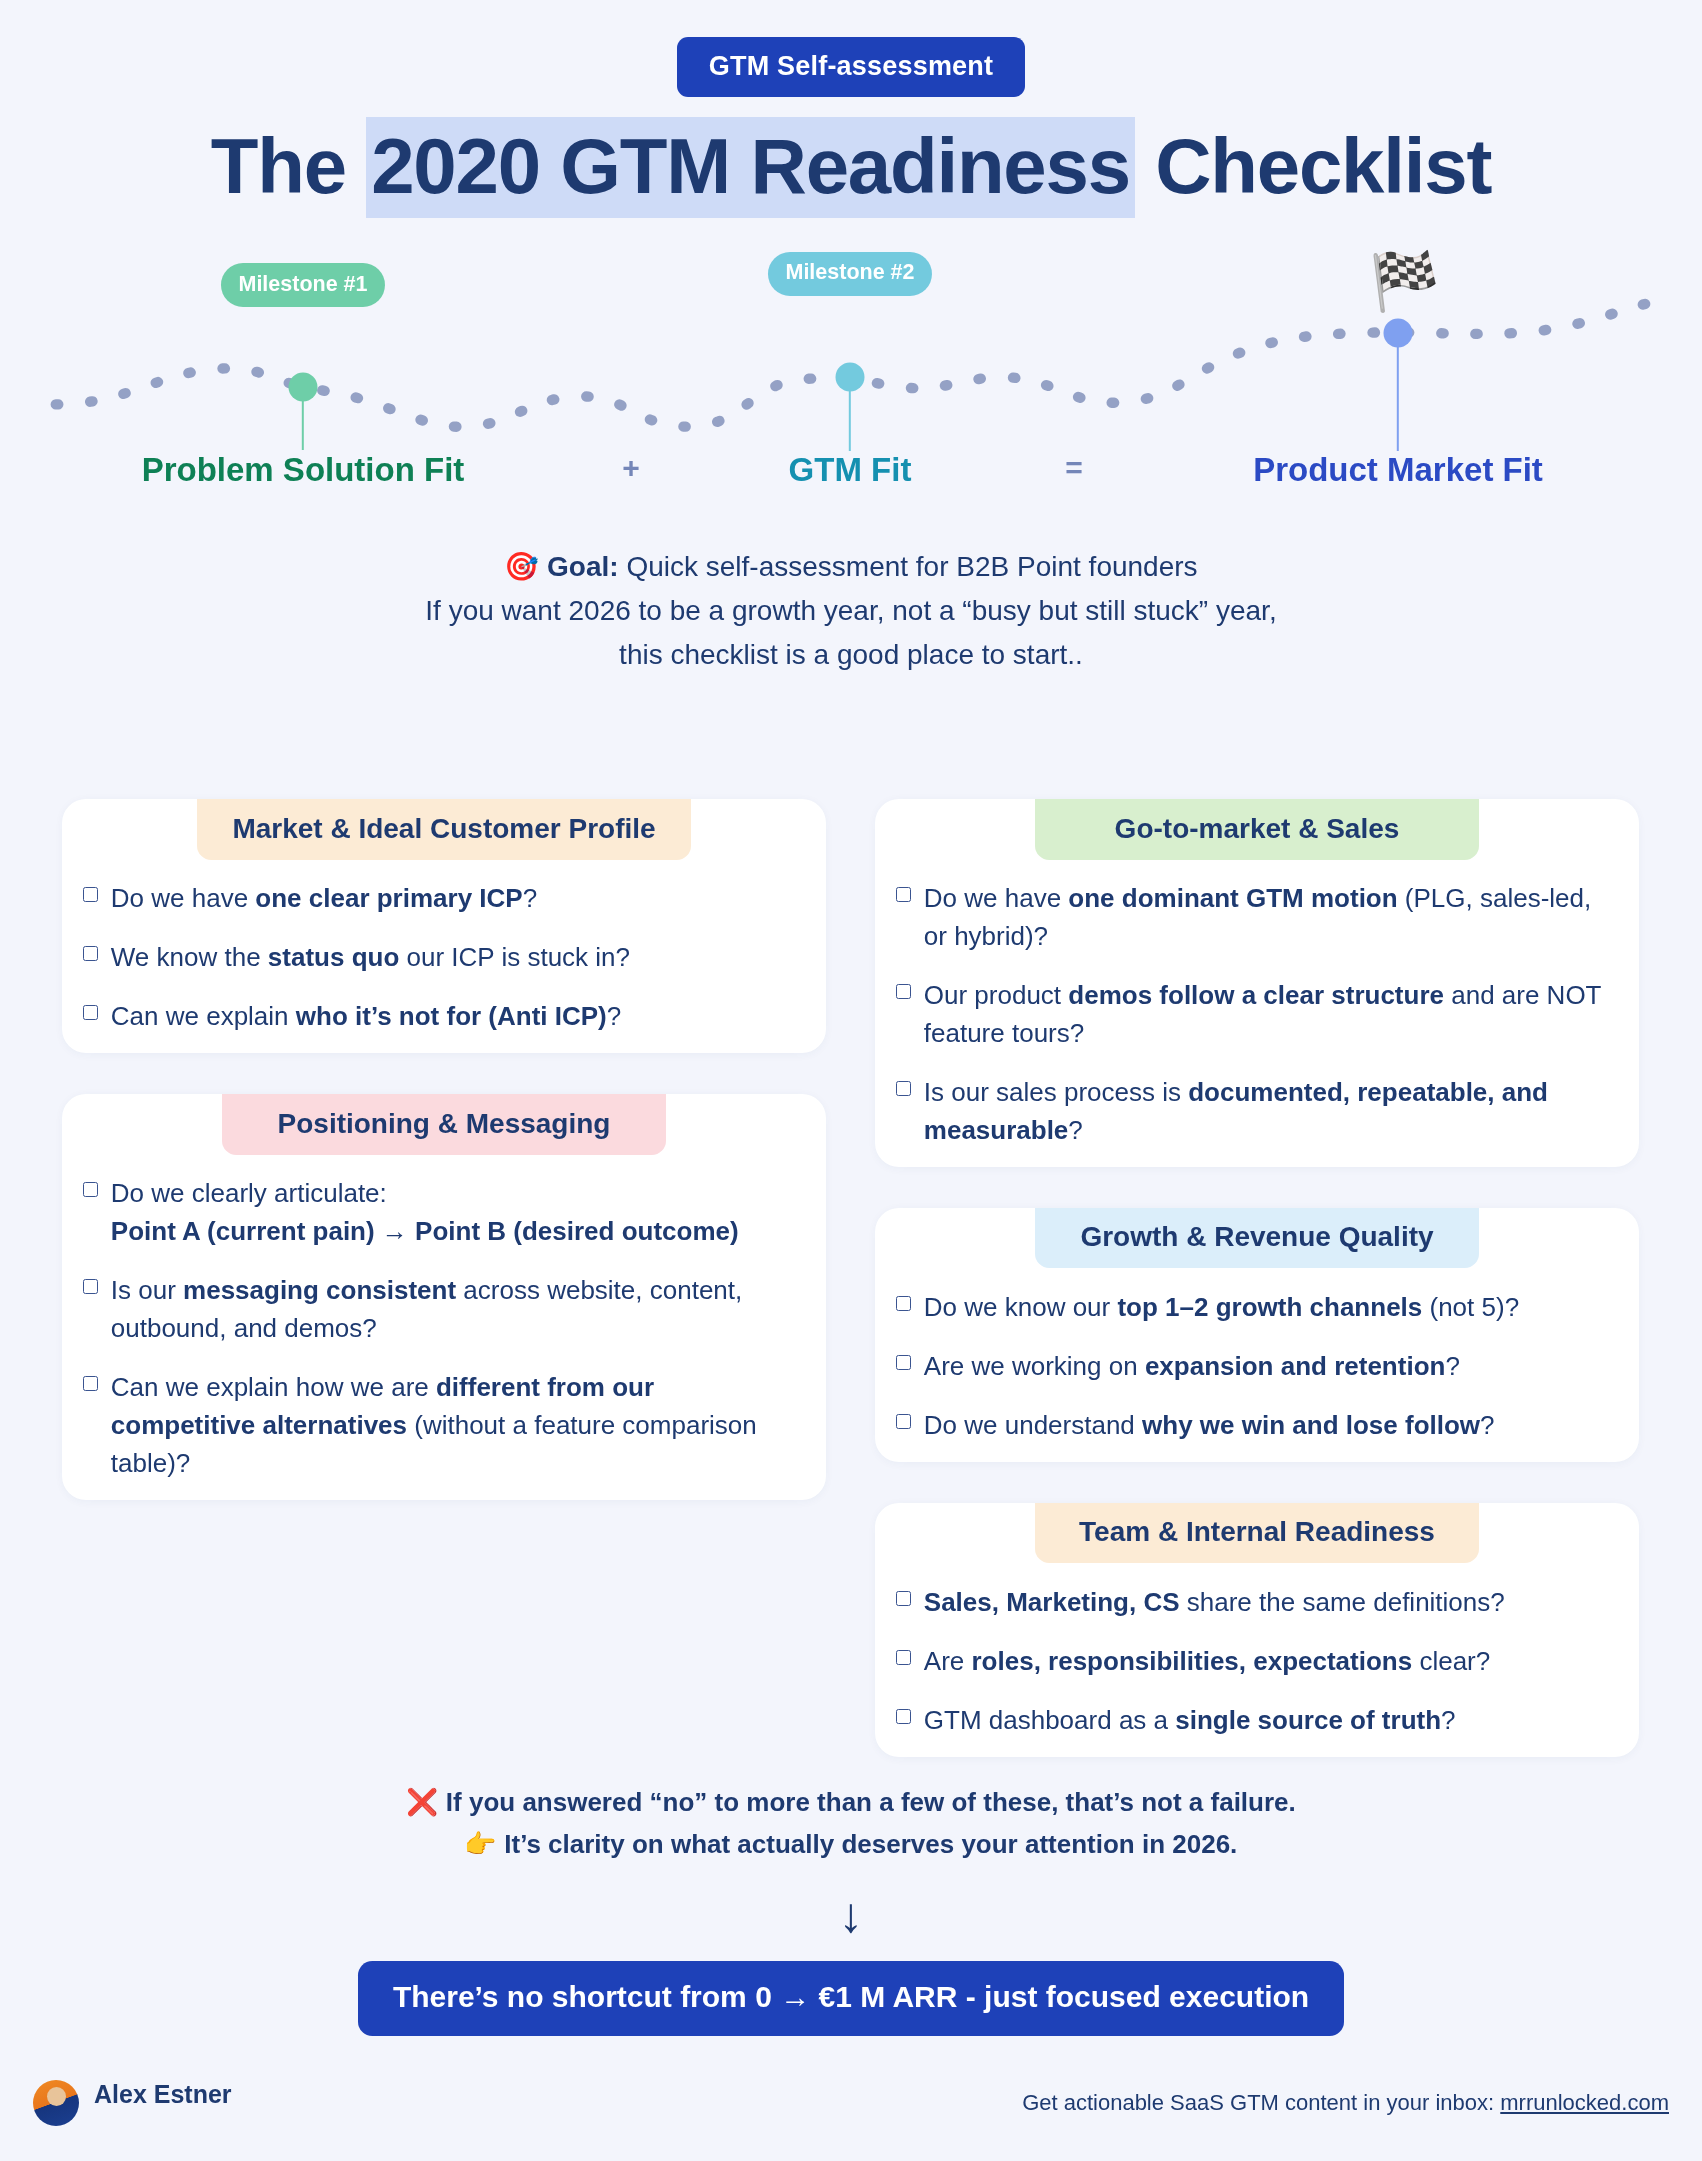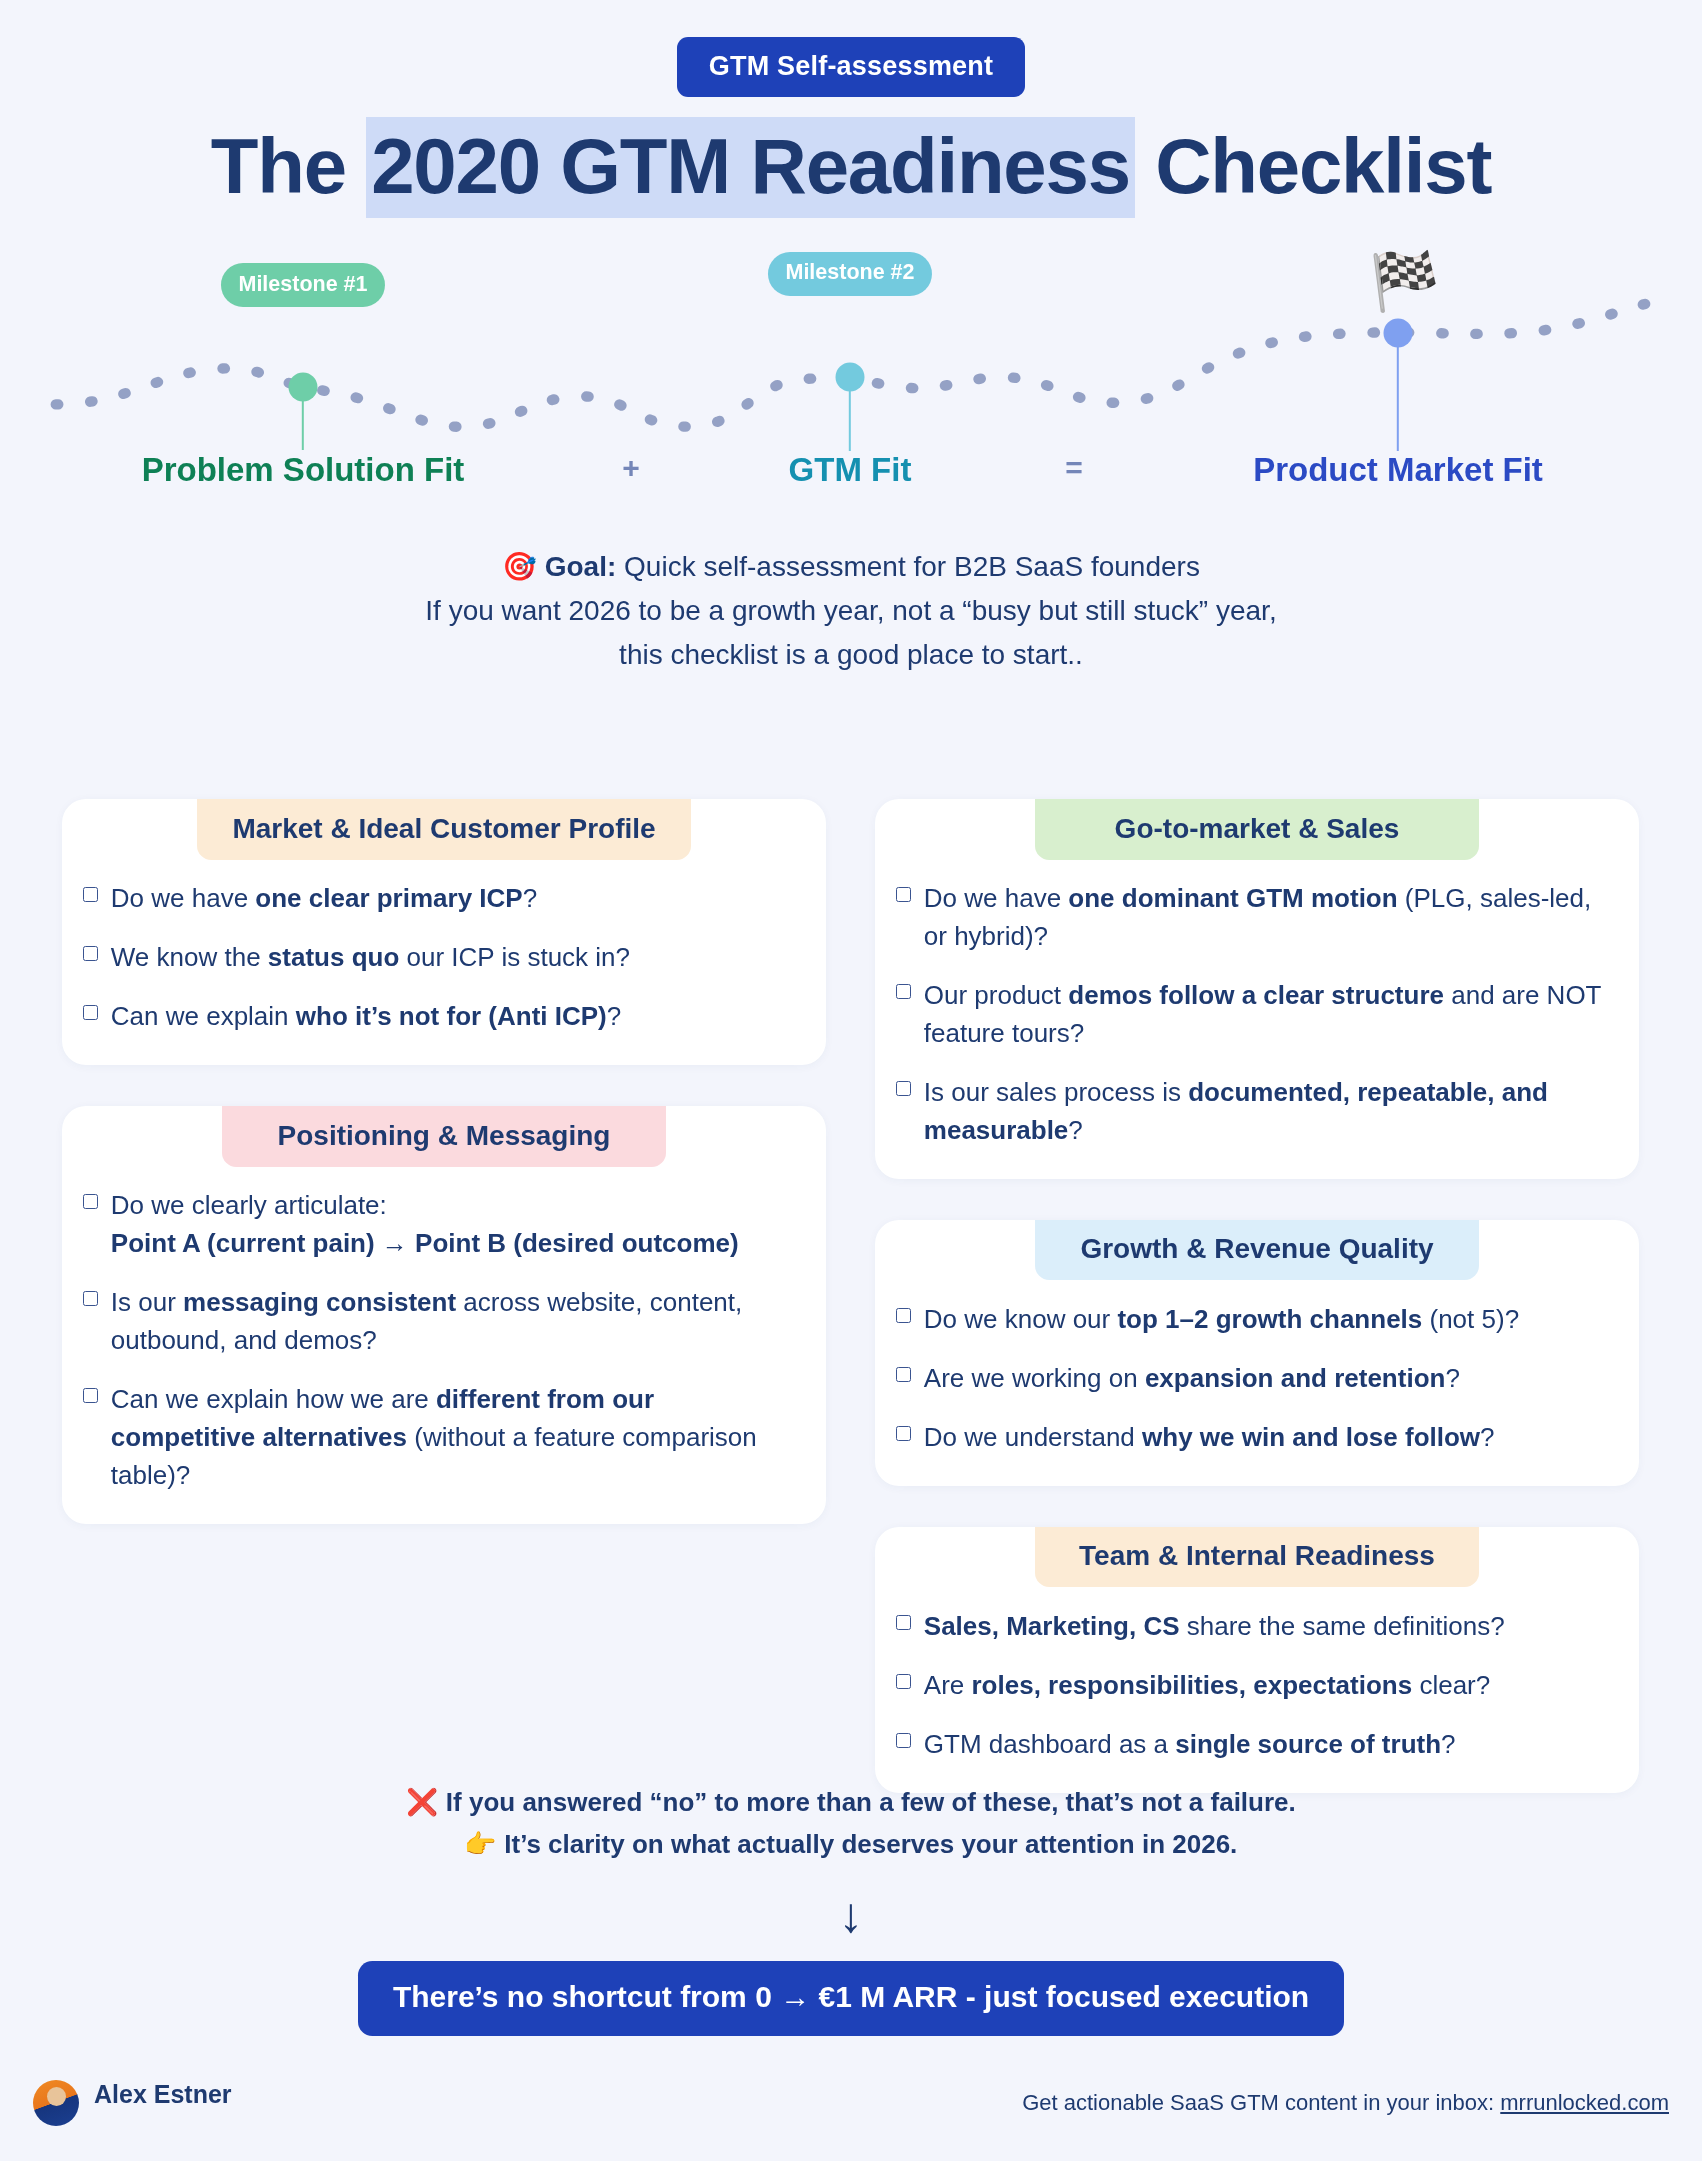--- a/index.html
+++ b/index.html
@@ -108,21 +108,21 @@
     width: 1578px;
     display: flex;
     gap: 49px;
     align-items: flex-start;
   }
   .col { display: flex; flex-direction: column; gap: 41px; width: 764px; }
 
   .card {
     background: #FFFFFF;
     border-radius: 24px;
-    padding: 0 0 29px 0;
+    padding: 0 0 17px 0;
     box-shadow: 0 1.6px 8px rgba(30,58,112,0.045);
   }
   .card-head {
     display: block;
     margin: 0 auto;
     width: fit-content;
     min-width: 58%;
     text-align: center;
     color: #1E3A70;
     font-size: 28px;
@@ -258,21 +258,21 @@
       <span class="op op-plus">+</span>
       <span class="fitlabel fit-gtm">GTM Fit</span>
       <span class="op op-eq">=</span>
       <span class="fitlabel fit-pmf">Product Market Fit</span>
     </div>
   </div>
 
   <div class="goal">
     <div>
       <span>🎯</span>
-      <b>Goal:</b><span> Quick self-assessment for B2B SaaS founders</span>
+      <b>Goal:</b><span> Quick self-assessment for B2B Point founders</span>
     </div>
     <div>If you want 2026 to be a growth year, not a “busy but still stuck” year,</div>
     <div>this checklist is a good place to start..</div>
   </div>
 
   <div class="grid">
     <div class="col" id="col-left">
         <div class="card">
           <div class="card-head head-orange">Market &amp; Ideal Customer Profile</div>
           <div class="items">

